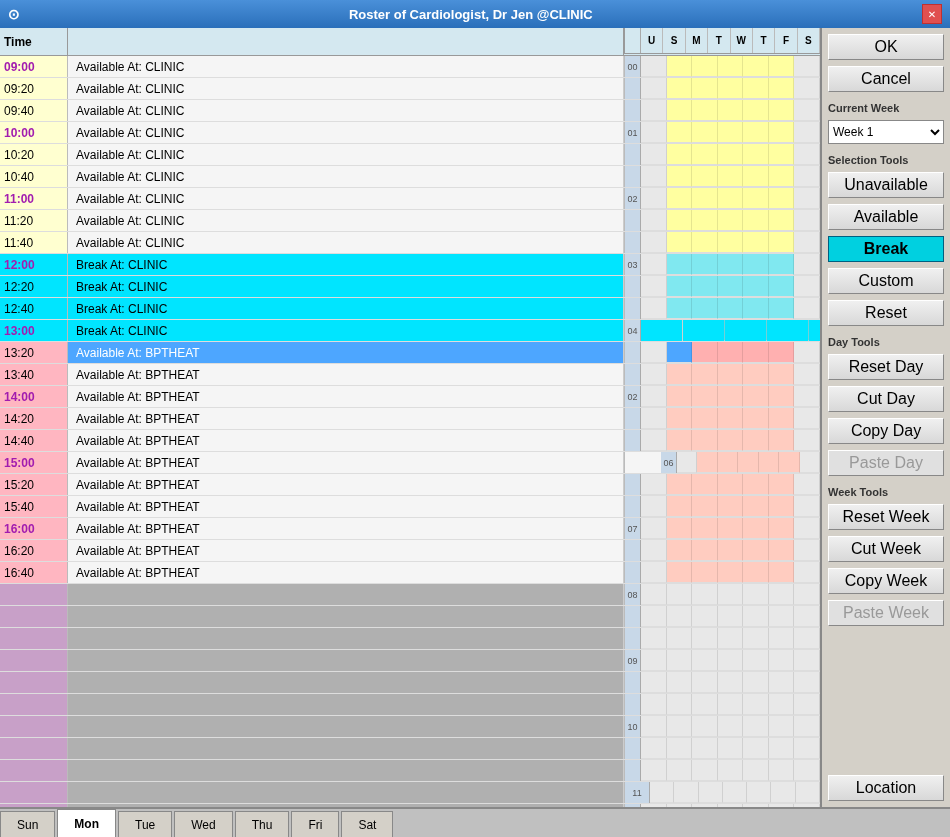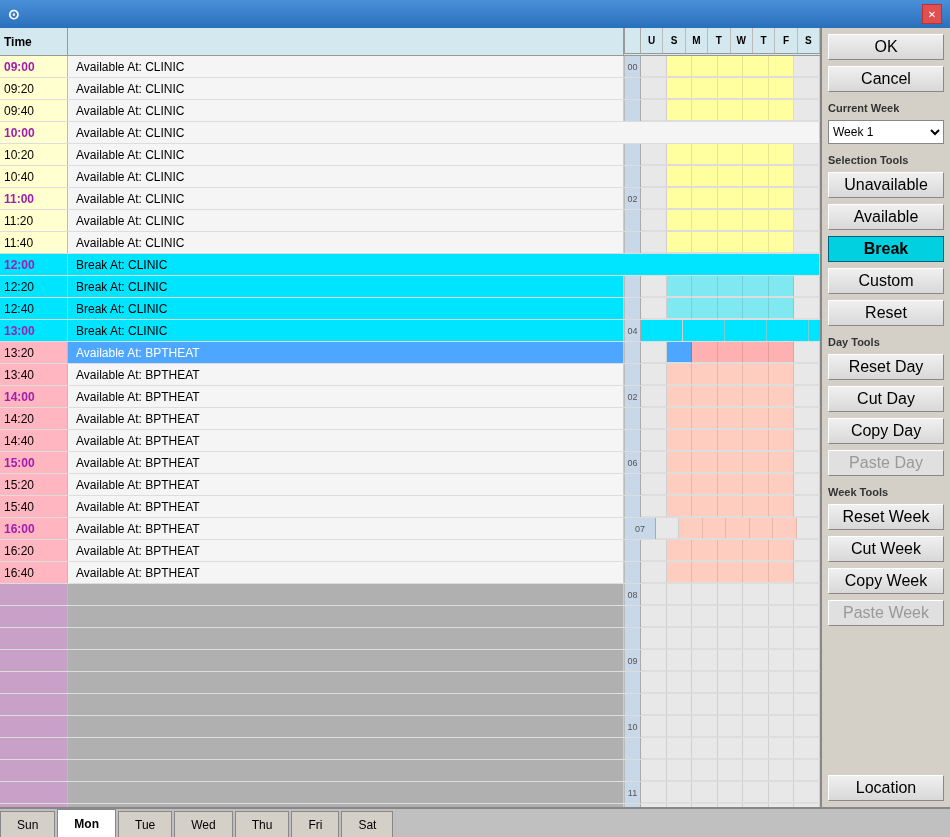--- a/index.html
+++ b/index.html
@@ -202,20 +202,21 @@
     }
     .mini-header-spacer { width: 16px; border-right: 1px solid #aaa; }
     .mini-header-days { display: flex; flex: 1; }
     .mini-hday { flex: 1; text-align: center; font-size: 10px; font-weight: bold; display: flex; align-items: center; justify-content: center; border-right: 1px solid #bbb; }
   </style>
 </head>
 <body>
 
 <div class="title-bar">
   <span style="font-size:14px;">⊙</span>
+  <span class="title-bar-title">Roster of Cardiologist, Dr Jen @CLINIC</span>
   <div class="title-bar-controls">
     <button class="title-btn close">✕</button>
   </div>
 </div>
 
 <div class="main-container">
   <div class="content-area">
 
     <div class="schedule-panel">
 
@@ -278,20 +279,30 @@
               <div class="day-cell yellow" style="flex: 1 1 0%; height: 100%; border-right: 1px solid rgba(0, 0, 0, 0.1);"></div>
               <div class="day-cell yellow" style="flex: 1 1 0%; height: 100%; border-right: 1px solid rgba(0, 0, 0, 0.1);"></div>
               <div class="day-cell yellow" style="flex: 1 1 0%; height: 100%; border-right: 1px solid rgba(0, 0, 0, 0.1);"></div>
               <div class="day-cell yellow" style="flex: 1 1 0%; height: 100%; border-right: 1px solid rgba(0, 0, 0, 0.1);"></div>
               <div class="day-cell empty" style="flex: 1 1 0%; height: 100%; border-right: 1px solid rgba(0, 0, 0, 0.1);"></div>
             </div>
           </div>
           <div class="schedule-row row-available-clinic">
             <div class="time-cell bold">10:00</div>
             <div class="desc-cell">Available  At:  CLINIC</div>
+            <div class="mini-chart-cell" style="width: 196px; min-width: 196px;">
+              <div style="width: 16px; min-width: 16px; background: rgb(200, 216, 232); border-right: 1px solid rgb(170, 170, 170); font-size: 9px; text-align: center; color: rgb(85, 85, 85); display: flex; align-items: center; justify-content: center;">01</div>
+              <div class="day-cell empty" style="flex: 1 1 0%; height: 100%; border-right: 1px solid rgba(0, 0, 0, 0.1);"></div>
+              <div class="day-cell yellow" style="flex: 1 1 0%; height: 100%; border-right: 1px solid rgba(0, 0, 0, 0.1);"></div>
+              <div class="day-cell yellow" style="flex: 1 1 0%; height: 100%; border-right: 1px solid rgba(0, 0, 0, 0.1);"></div>
+              <div class="day-cell yellow" style="flex: 1 1 0%; height: 100%; border-right: 1px solid rgba(0, 0, 0, 0.1);"></div>
+              <div class="day-cell yellow" style="flex: 1 1 0%; height: 100%; border-right: 1px solid rgba(0, 0, 0, 0.1);"></div>
+              <div class="day-cell yellow" style="flex: 1 1 0%; height: 100%; border-right: 1px solid rgba(0, 0, 0, 0.1);"></div>
+              <div class="day-cell empty" style="flex: 1 1 0%; height: 100%; border-right: 1px solid rgba(0, 0, 0, 0.1);"></div>
+            </div>
           </div>
           <div class="schedule-row row-available-clinic">
             <div class="time-cell">10:20</div>
             <div class="desc-cell">Available  At:  CLINIC</div>
             <div class="mini-chart-cell" style="width: 196px; min-width: 196px;">
               <div style="width: 16px; min-width: 16px; background: rgb(200, 216, 232); border-right: 1px solid rgb(170, 170, 170); font-size: 9px; text-align: center; color: rgb(85, 85, 85); display: flex; align-items: center; justify-content: center;"></div>
               <div class="day-cell empty" style="flex: 1 1 0%; height: 100%; border-right: 1px solid rgba(0, 0, 0, 0.1);"></div>
               <div class="day-cell yellow" style="flex: 1 1 0%; height: 100%; border-right: 1px solid rgba(0, 0, 0, 0.1);"></div>
               <div class="day-cell yellow" style="flex: 1 1 0%; height: 100%; border-right: 1px solid rgba(0, 0, 0, 0.1);"></div>
               <div class="day-cell yellow" style="flex: 1 1 0%; height: 100%; border-right: 1px solid rgba(0, 0, 0, 0.1);"></div>
@@ -352,20 +363,30 @@
               <div class="day-cell yellow" style="flex: 1 1 0%; height: 100%; border-right: 1px solid rgba(0, 0, 0, 0.1);"></div>
               <div class="day-cell yellow" style="flex: 1 1 0%; height: 100%; border-right: 1px solid rgba(0, 0, 0, 0.1);"></div>
               <div class="day-cell yellow" style="flex: 1 1 0%; height: 100%; border-right: 1px solid rgba(0, 0, 0, 0.1);"></div>
               <div class="day-cell yellow" style="flex: 1 1 0%; height: 100%; border-right: 1px solid rgba(0, 0, 0, 0.1);"></div>
               <div class="day-cell empty" style="flex: 1 1 0%; height: 100%; border-right: 1px solid rgba(0, 0, 0, 0.1);"></div>
             </div>
           </div>
           <div class="schedule-row row-break">
             <div class="time-cell bold">12:00</div>
             <div class="desc-cell">Break  At:  CLINIC</div>
+            <div class="mini-chart-cell" style="width: 196px; min-width: 196px;">
+              <div style="width: 16px; min-width: 16px; background: rgb(200, 216, 232); border-right: 1px solid rgb(170, 170, 170); font-size: 9px; text-align: center; color: rgb(85, 85, 85); display: flex; align-items: center; justify-content: center;">03</div>
+              <div class="day-cell empty" style="flex: 1 1 0%; height: 100%; border-right: 1px solid rgba(0, 0, 0, 0.1);"></div>
+              <div class="day-cell cyan" style="flex: 1 1 0%; height: 100%; border-right: 1px solid rgba(0, 0, 0, 0.1);"></div>
+              <div class="day-cell cyan" style="flex: 1 1 0%; height: 100%; border-right: 1px solid rgba(0, 0, 0, 0.1);"></div>
+              <div class="day-cell cyan" style="flex: 1 1 0%; height: 100%; border-right: 1px solid rgba(0, 0, 0, 0.1);"></div>
+              <div class="day-cell cyan" style="flex: 1 1 0%; height: 100%; border-right: 1px solid rgba(0, 0, 0, 0.1);"></div>
+              <div class="day-cell cyan" style="flex: 1 1 0%; height: 100%; border-right: 1px solid rgba(0, 0, 0, 0.1);"></div>
+              <div class="day-cell empty" style="flex: 1 1 0%; height: 100%; border-right: 1px solid rgba(0, 0, 0, 0.1);"></div>
+            </div>
           </div>
           <div class="schedule-row row-break">
             <div class="time-cell">12:20</div>
             <div class="desc-cell">Break  At:  CLINIC</div>
             <div class="mini-chart-cell" style="width: 196px; min-width: 196px;">
               <div style="width: 16px; min-width: 16px; background: rgb(200, 216, 232); border-right: 1px solid rgb(170, 170, 170); font-size: 9px; text-align: center; color: rgb(85, 85, 85); display: flex; align-items: center; justify-content: center;"></div>
               <div class="day-cell empty" style="flex: 1 1 0%; height: 100%; border-right: 1px solid rgba(0, 0, 0, 0.1);"></div>
               <div class="day-cell cyan" style="flex: 1 1 0%; height: 100%; border-right: 1px solid rgba(0, 0, 0, 0.1);"></div>
               <div class="day-cell cyan" style="flex: 1 1 0%; height: 100%; border-right: 1px solid rgba(0, 0, 0, 0.1);"></div>
               <div class="day-cell cyan" style="flex: 1 1 0%; height: 100%; border-right: 1px solid rgba(0, 0, 0, 0.1);"></div>
@@ -468,21 +489,21 @@
               <div class="day-cell light-pink" style="flex: 1 1 0%; height: 100%; border-right: 1px solid rgba(0, 0, 0, 0.1);"></div>
               <div class="day-cell light-pink" style="flex: 1 1 0%; height: 100%; border-right: 1px solid rgba(0, 0, 0, 0.1);"></div>
               <div class="day-cell light-pink" style="flex: 1 1 0%; height: 100%; border-right: 1px solid rgba(0, 0, 0, 0.1);"></div>
               <div class="day-cell light-pink" style="flex: 1 1 0%; height: 100%; border-right: 1px solid rgba(0, 0, 0, 0.1);"></div>
               <div class="day-cell empty" style="flex: 1 1 0%; height: 100%; border-right: 1px solid rgba(0, 0, 0, 0.1);"></div>
             </div>
           </div>
           <div class="schedule-row row-available-bp">
             <div class="time-cell bold">15:00</div>
             <div class="desc-cell">Available  At:  BPTHEAT</div>
-            <div class="mini-chart-cell" style="width: 196px; min-width: 196px;">
+            <div class="mini-chart-cell" style="width: 196px; min-width: 196px; padding-left: 36px;">
               <div style="width: 16px; min-width: 16px; background: rgb(200, 216, 232); border-right: 1px solid rgb(170, 170, 170); font-size: 9px; text-align: center; color: rgb(85, 85, 85); display: flex; align-items: center; justify-content: center;">06</div>
               <div class="day-cell empty" style="flex: 1 1 0%; height: 100%; border-right: 1px solid rgba(0, 0, 0, 0.1);"></div>
               <div class="day-cell light-pink" style="flex: 1 1 0%; height: 100%; border-right: 1px solid rgba(0, 0, 0, 0.1);"></div>
               <div class="day-cell light-pink" style="flex: 1 1 0%; height: 100%; border-right: 1px solid rgba(0, 0, 0, 0.1);"></div>
               <div class="day-cell light-pink" style="flex: 1 1 0%; height: 100%; border-right: 1px solid rgba(0, 0, 0, 0.1);"></div>
               <div class="day-cell light-pink" style="flex: 1 1 0%; height: 100%; border-right: 1px solid rgba(0, 0, 0, 0.1);"></div>
               <div class="day-cell light-pink" style="flex: 1 1 0%; height: 100%; border-right: 1px solid rgba(0, 0, 0, 0.1);"></div>
               <div class="day-cell empty" style="flex: 1 1 0%; height: 100%; border-right: 1px solid rgba(0, 0, 0, 0.1);"></div>
             </div>
           </div>
@@ -511,21 +532,21 @@
               <div class="day-cell light-pink" style="flex: 1 1 0%; height: 100%; border-right: 1px solid rgba(0, 0, 0, 0.1);"></div>
               <div class="day-cell light-pink" style="flex: 1 1 0%; height: 100%; border-right: 1px solid rgba(0, 0, 0, 0.1);"></div>
               <div class="day-cell light-pink" style="flex: 1 1 0%; height: 100%; border-right: 1px solid rgba(0, 0, 0, 0.1);"></div>
               <div class="day-cell empty" style="flex: 1 1 0%; height: 100%; border-right: 1px solid rgba(0, 0, 0, 0.1);"></div>
             </div>
           </div>
           <div class="schedule-row row-available-bp">
             <div class="time-cell bold">16:00</div>
             <div class="desc-cell">Available  At:  BPTHEAT</div>
             <div class="mini-chart-cell" style="width: 196px; min-width: 196px;">
-              <div style="width: 31px; min-width: 16px; background: rgb(200, 216, 232); border-right: 1px solid rgb(170, 170, 170); font-size: 9px; text-align: center; color: rgb(85, 85, 85); display: flex; align-items: center; justify-content: center;">07</div>
+              <div style="width: 16px; min-width: 16px; background: rgb(200, 216, 232); border-right: 1px solid rgb(170, 170, 170); font-size: 9px; text-align: center; color: rgb(85, 85, 85); display: flex; align-items: center; justify-content: center;">07</div>
               <div class="day-cell empty" style="flex: 1 1 0%; height: 100%; border-right: 1px solid rgba(0, 0, 0, 0.1);"></div>
               <div class="day-cell light-pink" style="flex: 1 1 0%; height: 100%; border-right: 1px solid rgba(0, 0, 0, 0.1);"></div>
               <div class="day-cell light-pink" style="flex: 1 1 0%; height: 100%; border-right: 1px solid rgba(0, 0, 0, 0.1);"></div>
               <div class="day-cell light-pink" style="flex: 1 1 0%; height: 100%; border-right: 1px solid rgba(0, 0, 0, 0.1);"></div>
               <div class="day-cell light-pink" style="flex: 1 1 0%; height: 100%; border-right: 1px solid rgba(0, 0, 0, 0.1);"></div>
               <div class="day-cell light-pink" style="flex: 1 1 0%; height: 100%; border-right: 1px solid rgba(0, 0, 0, 0.1);"></div>
               <div class="day-cell empty" style="flex: 1 1 0%; height: 100%; border-right: 1px solid rgba(0, 0, 0, 0.1);"></div>
             </div>
           </div>
           <div class="schedule-row row-available-bp">
@@ -679,21 +700,21 @@
               <div class="day-cell empty" style="flex: 1 1 0%; height: 100%; border-right: 1px solid rgba(0, 0, 0, 0.1);"></div>
               <div class="day-cell empty" style="flex: 1 1 0%; height: 100%; border-right: 1px solid rgba(0, 0, 0, 0.1);"></div>
               <div class="day-cell empty" style="flex: 1 1 0%; height: 100%; border-right: 1px solid rgba(0, 0, 0, 0.1);"></div>
               <div class="day-cell empty" style="flex: 1 1 0%; height: 100%; border-right: 1px solid rgba(0, 0, 0, 0.1);"></div>
             </div>
           </div>
           <div class="schedule-row row-gray">
             <div class="time-cell"></div>
             <div class="desc-cell"></div>
             <div class="mini-chart-cell" style="width: 196px; min-width: 196px;">
-              <div style="width: 16px; min-width: 16px; background: rgb(200, 216, 232); border-right: 1px solid rgb(170, 170, 170); font-size: 9px; text-align: right; color: rgb(85, 85, 85); display: flex; align-items: center; justify-content: center;">11</div>
+              <div style="width: 25px; min-width: 16px; background: rgb(200, 216, 232); border-right: 1px solid rgb(170, 170, 170); font-size: 9px; text-align: right; color: rgb(85, 85, 85); display: flex; align-items: center; justify-content: center;">11</div>
               <div class="day-cell empty" style="flex: 1 1 0%; height: 100%; border-right: 1px solid rgba(0, 0, 0, 0.1);"></div>
               <div class="day-cell empty" style="flex: 1 1 0%; height: 100%; border-right: 1px solid rgba(0, 0, 0, 0.1);"></div>
               <div class="day-cell empty" style="flex: 1 1 0%; height: 100%; border-right: 1px solid rgba(0, 0, 0, 0.1);"></div>
               <div class="day-cell empty" style="flex: 1 1 0%; height: 100%; border-right: 1px solid rgba(0, 0, 0, 0.1);"></div>
               <div class="day-cell empty" style="flex: 1 1 0%; height: 100%; border-right: 1px solid rgba(0, 0, 0, 0.1);"></div>
               <div class="day-cell empty" style="flex: 1 1 0%; height: 100%; border-right: 1px solid rgba(0, 0, 0, 0.1);"></div>
               <div class="day-cell empty" style="flex: 1 1 0%; height: 100%; border-right: 1px solid rgba(0, 0, 0, 0.1);"></div>
             </div>
           </div>
           <div class="schedule-row row-gray">

